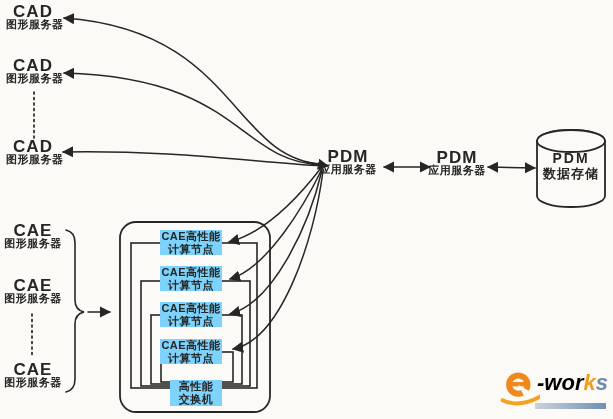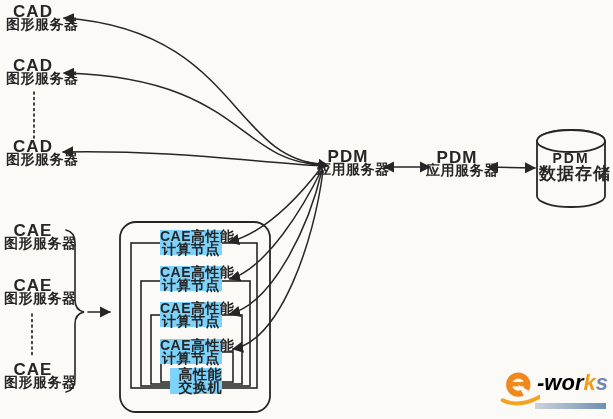--- a/index.html
+++ b/index.html
@@ -17,26 +17,26 @@
   .lbl{
     position:absolute;
     text-align:center;
     color:#262626;
     font-weight:bold;
     line-height:13px;
     white-space:nowrap;
   }
   .lbl span{display:block;}
   .lat{font-size:17px;letter-spacing:1px;}
-  .cjk{font-size:14px;letter-spacing:0.5px;}
+  .cjk{font-size:11px;letter-spacing:0.5px;}
   .masked{background:#7dd3fc;line-height:12.5px;}
   .switch-lbl{line-height:13px;}
   .cyl-lbl{line-height:16px;}
   .cyl-l1{font-size:14px;letter-spacing:2px;}
-  .cyl-l2{font-size:17px;letter-spacing:1px;}
+  .cyl-l2{font-size:13px;letter-spacing:1px;}
   
   .logo{position:absolute;left:500px;top:364px;width:112px;height:52px;}
   .logo-text{
     position:absolute;left:37px;top:6px;
     font-style:italic;font-weight:bold;font-size:22px;
     letter-spacing:0px;
   }
   .logo-wor{color:#000000;}
   .logo-k{color:#f29c16;}
   .logo-s{color:#7189a9;}
@@ -143,21 +143,21 @@
   </div>
   <div class="lbl cjk masked" style="left:160px;top:302px;width:62px;">
     <span>CAE高性能</span>
     <span>计算节点</span>
   </div>
   <div class="lbl cjk masked" style="left:160px;top:339px;width:62px;">
     <span>CAE高性能</span>
     <span>计算节点</span>
   </div>
 
-  <div class="lbl cjk masked switch-lbl" style="left:170px;top:368px;width:52px;text-align:right;">
+  <div class="lbl cjk masked switch-lbl" style="left:170px;top:380px;width:52px;">
     <span>高性能</span>
     <span>交换机</span>
   </div>
 
   <div class="logo">
     <svg class="logo-e" width="40" height="46" viewBox="0 0 46 50">
       <circle cx="21" cy="20" r="14" fill="#f0881c"></circle>
       <circle cx="21" cy="20" r="7" fill="#fbfaf6"></circle>
       <rect x="8" y="17" width="26" height="5" fill="#f0881c"></rect>
       <path d="M21,20 L40,31 L31,40 Z" fill="#fbfaf6"></path>

